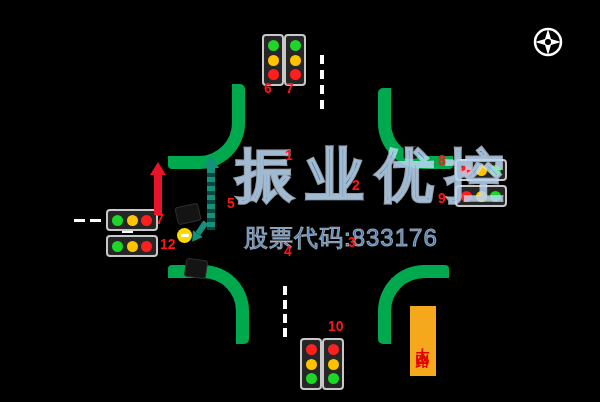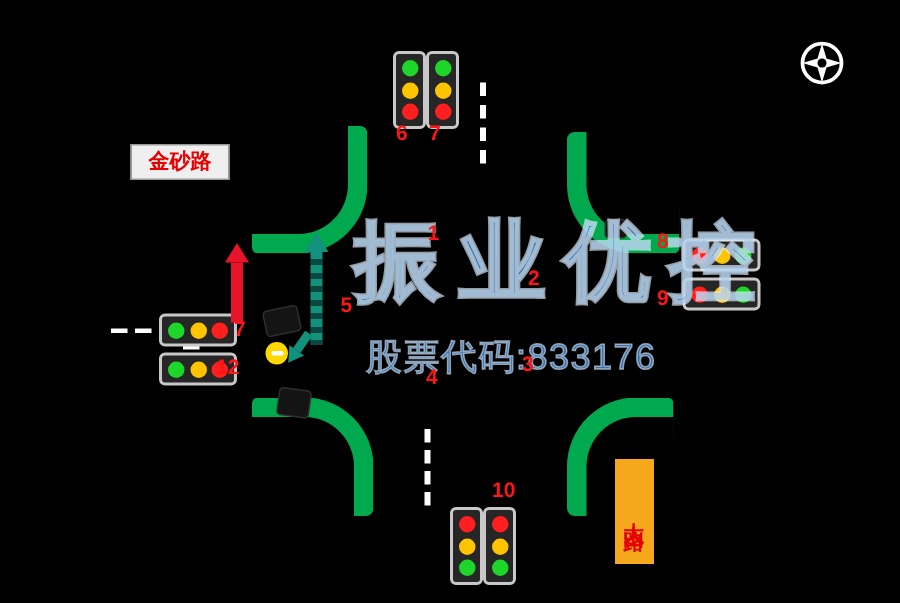--- a/index.html
+++ b/index.html
@@ -149,40 +149,37 @@
   </div>
 
   <div class="ydot" style="background: rgb(255, 216, 0);">
     <span class="bar"></span>
   </div>
 
   <div class="darkmark dm-a"></div>
   <div class="darkmark dm-b"></div>
   <div class="darkmark dm-c"></div>
 
-  <div class="road-label-west" style="background: rgb(239, 239, 239); color: rgb(230, 0, 0);">
-    <span>金砂路</span>
-  </div>
   <div class="road-label-south" style="background: rgb(245, 168, 28); color: rgb(230, 0, 0);">
     <span>大山路</span>
   </div>
 
   <div class="nums" style="color: rgb(255, 21, 21);">
     <span class="num" style="left:285px;top:147px">1</span>
     <span class="num" style="left:352px;top:177px">2</span>
     <span class="num" style="left:348px;top:234px">3</span>
     <span class="num" style="left:284px;top:243px">4</span>
     <span class="num" style="left:227px;top:195px">5</span>
     <span class="num" style="left:264px;top:80px">6</span>
     <span class="num" style="left:286px;top:80px">7</span>
     <span class="num" style="left:438px;top:152px">8</span>
     <span class="num" style="left:438px;top:190px">9</span>
     <span class="num" style="left:328px;top:318px">10</span>
     <span class="num" style="left:156px;top:211px">7</span>
-    <span class="num" style="left:144px;top:236px">12</span>
+    <span class="num" style="left:160px;top:236px">12</span>
   </div>
 
   <div class="wm-brand" style="color: rgb(63, 130, 200);">振业优控</div>
   <div class="wm-stock" style="color: rgb(63, 130, 200);">股票代码:833176</div>
 
   <div class="compass">
     <svg width="32" height="32" viewBox="0 0 32 32">
       <circle cx="16" cy="16" r="13" fill="none" stroke="#ffffff" stroke-width="2.5"></circle>
       <polygon points="16,3 19,13 29,16 19,19 16,29 13,19 3,16 13,13" fill="#ffffff"></polygon>
       <circle cx="16" cy="16" r="3" fill="#000000"></circle>

